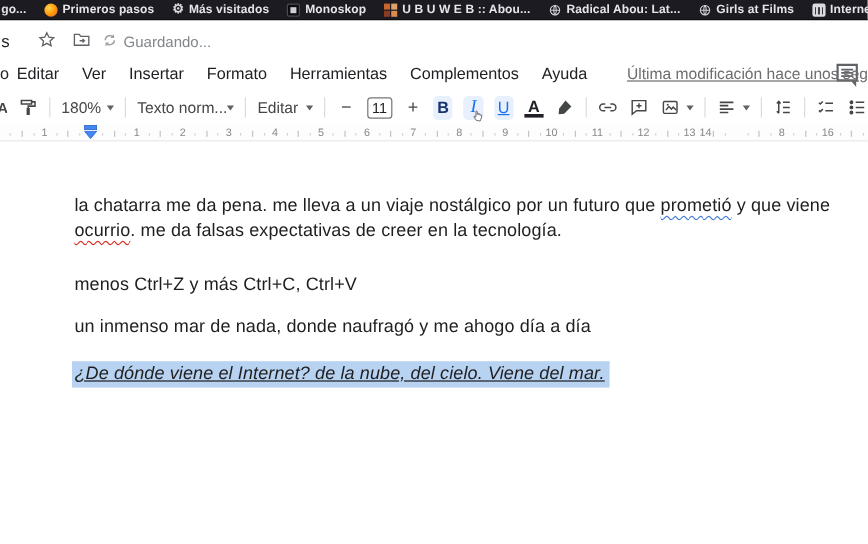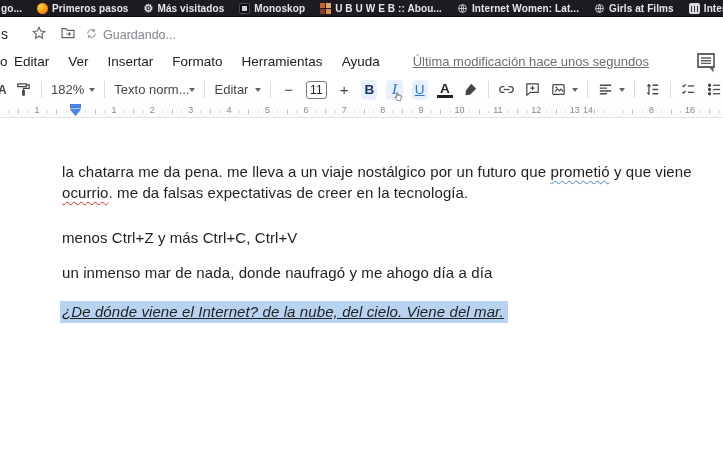--- a/index.html
+++ b/index.html
@@ -107,21 +107,21 @@
       <i style="background:#8a3b22"></i>
         <i style="background:#d98c4a"></i>
     </span>
     <span>U B U W E B :: Abou...</span>
   </span>
   <span class="bm-item">
     <svg class="bm-ic" viewBox="0 0 24 24" fill="none" stroke="#cfcfd4" stroke-width="2">
       <circle cx="12" cy="12" r="8.5"></circle>
         <path d="M3.5 12h17M12 3.5c3 2.6 3 14.4 0 17-3-2.6-3-14.4 0-17z"></path>
     </svg>
-    <span>Internet Women: Lat...</span>
+    <span>Radical Abou: Lat...</span>
   </span>
   <span class="bm-item">
     <svg class="bm-ic" viewBox="0 0 24 24" fill="none" stroke="#cfcfd4" stroke-width="2">
       <circle cx="12" cy="12" r="8.5"></circle>
         <path d="M3.5 12h17M12 3.5c3 2.6 3 14.4 0 17-3-2.6-3-14.4 0-17z"></path>
     </svg>
     <span>Girls at Films</span>
   </span>
   <span class="bm-item">
     <span class="bm-ic ic-archive"></span>
@@ -151,34 +151,35 @@
   </svg>
 </div>
 
 <span class="menu-partial">o</span>
 <div class="menu-bar">
   <span class="menu-item">Editar</span>
   <span class="menu-item">Ver</span>
   <span class="menu-item">Insertar</span>
   <span class="menu-item">Formato</span>
   <span class="menu-item">Herramientas</span>
+  <span class="menu-item">Complementos</span>
   <span class="menu-item">Ayuda</span>
   <span class="last-modified">Última modificación hace unos segundos</span>
 </div>
 
 <div class="toolbar">
   <span class="spell-partial" style="font-size:12px;color:#444746;font-weight:600">A✓</span>
   <svg class="tb-ic" viewBox="0 0 24 24" fill="none" stroke="#444746" stroke-width="1.8">
     <path d="M4 4h12v4H4z"></path>
       <path d="M16 5.5h4v5h-8v3"></path>
       <path d="M11 13.5h2V20h-2z" fill="#444746"></path>
   </svg>
   <span class="sep"></span>
   <span class="dd">
-    <span>182%</span>
+    <span>180%</span>
     <span class="caret"></span>
   </span>
   <span class="sep"></span>
   <span class="dd" style="width:84px">
     <span>Texto norm...</span>
     <span class="caret" style="margin-left:auto"></span>
   </span>
   <span class="sep"></span>
   <span class="dd" style="width:58px">
     <span>Editar</span>

